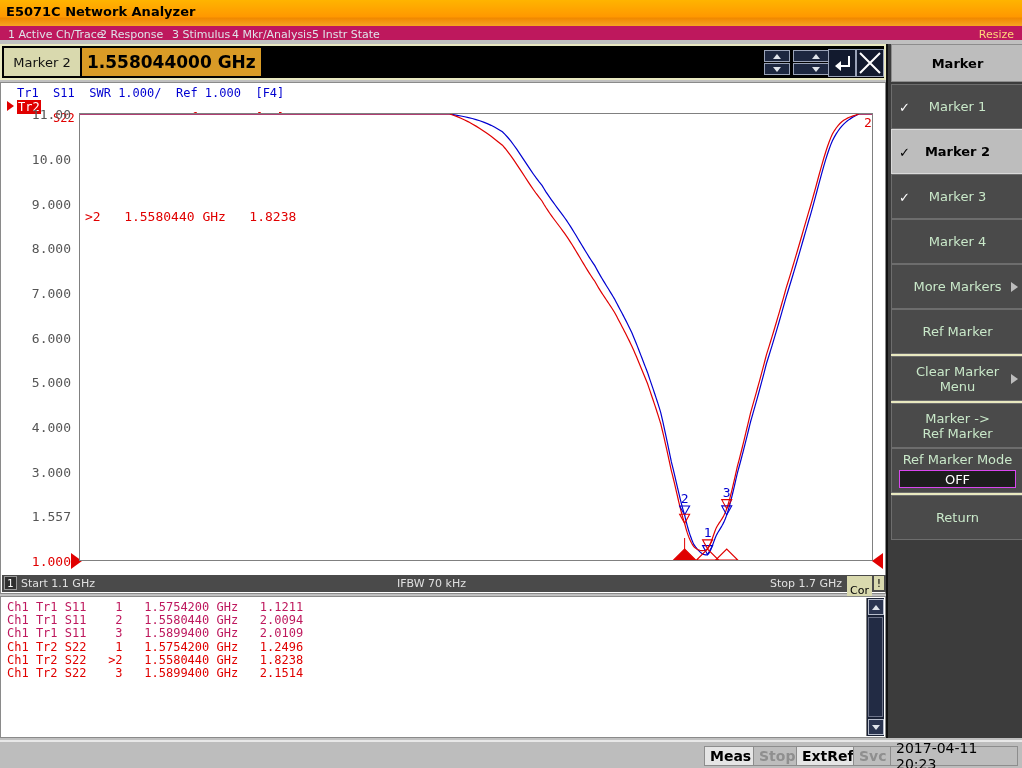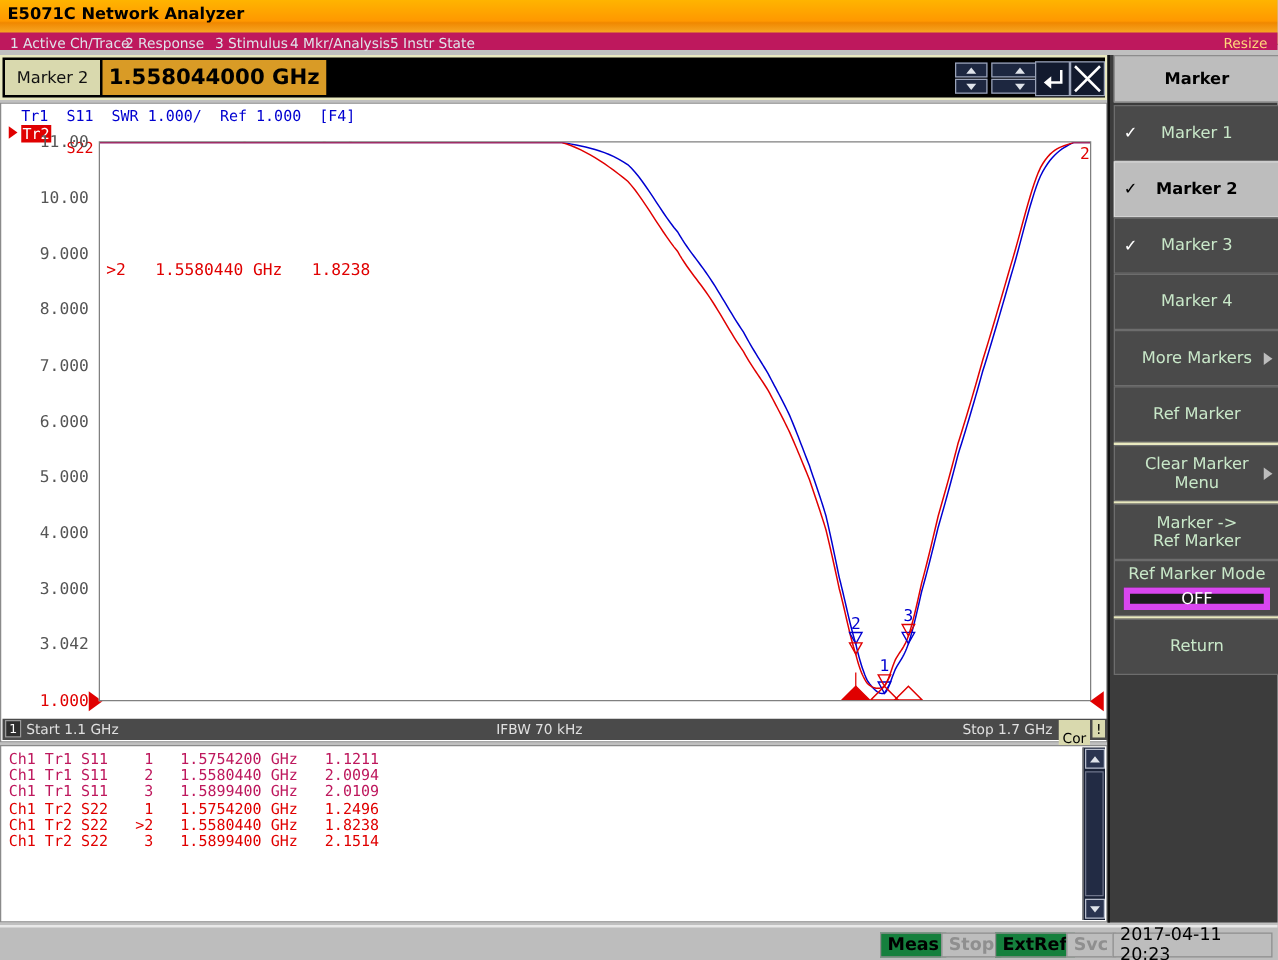--- a/index.html
+++ b/index.html
@@ -201,42 +201,42 @@
     position: absolute; left: 7px; top: 50%; transform: translateY(-50%);
     font: 13px "DejaVu Sans", sans-serif; color: #fff;
   }
   .skey.sel .chk { color: #000; }
   .skey .arrow {
     position: absolute; right: 5px; top: 50%; transform: translateY(-50%);
     width:0;height:0;border-top:5px solid transparent;border-bottom:5px solid transparent;border-left:7px solid #bdbdbd;
   }
   .skey .sublabel {
     position: absolute; left: 7px; right: 7px; bottom: 4px; height: 18px;
-    background: #1d1d1d; border: 5px solid #d946ef; color: #fff;
+    background: #1d1d1d; border: 1px solid #d946ef; color: #fff;
     font: 13px "DejaVu Sans", sans-serif;
     display:flex; align-items:center; justify-content:center;
   }
   .skey .toplabel {
     position: absolute; left: 0; right: 0; top: 3px;
     font: 13px "DejaVu Sans", sans-serif; color: #c9e8c9; text-align: center;
   }
   .divider { position: absolute; left: 3px; width: 133px; height: 2px; background: #e9e9c0; }
 
   
   #botstatus {
     position: absolute; left: 0; top: 740px; width: 1022px; height: 28px;
     background: #bdbdbd; border-top: 2px solid #e8e8e8;
   }
   .sbox {
     position: absolute; top: 4px; height: 20px; padding: 0 5px;
     font: bold 14px "DejaVu Sans", sans-serif;
     display: flex; align-items: center; justify-content: center;
     border: 1px solid #8d8d8d;
   }
-  .sbox.on  { background: #15803d; color: #000; }
+  .sbox.on  { background: #e5e5e5; color: #000; }
   .sbox.off { background: #bdbdbd; color: #8f8f8f; }
   .sbox.clock { background: #bdbdbd; color: #000; border-color:#8d8d8d; font-weight: normal; }
 </style>
 </head>
 <body>
 
 <div id="titlebar">
   <div class="ttl">E5071C Network Analyzer</div>
 </div>
 
@@ -293,21 +293,21 @@
   <div id="ylabels">
     <div class="ytick" style="top:31px">11.00</div>
     <div class="ytick" style="top:76px">10.00</div>
     <div class="ytick" style="top:121px">9.000</div>
     <div class="ytick" style="top:165px">8.000</div>
     <div class="ytick" style="top:210px">7.000</div>
     <div class="ytick" style="top:255px">6.000</div>
     <div class="ytick" style="top:299px">5.000</div>
     <div class="ytick" style="top:344px">4.000</div>
     <div class="ytick" style="top:389px">3.000</div>
-    <div class="ytick" style="top:433px">3.042</div>
+    <div class="ytick" style="top:433px">1.557</div>
     <div class="ytick lastone" style="top:478px">1.000</div>
   </div>
 
   <div class="refarrow-l" style="top:470px"></div>
 
   <div id="plotbox">
     <svg id="plotsvg" width="792" height="446" viewBox="0 0 792 446" style="position:absolute;left:0;top:0">
         <polyline points="0.00,0.00 26.40,0.00 52.80,0.00 79.20,0.00 105.60,0.00 132.00,0.00 158.40,0.00 184.80,0.00 211.20,0.00 237.60,0.00 264.00,0.00 290.40,0.00 316.80,0.00 343.20,0.00 369.60,0.00 373.37,0.64 377.14,1.30 380.91,2.00 384.69,2.76 388.46,3.59 392.23,4.53 396.00,5.57 399.77,6.76 403.54,8.10 407.31,9.62 411.09,11.34 414.86,13.26 418.63,15.42 422.40,17.84 425.23,20.60 428.06,23.75 430.89,27.23 433.71,30.99 436.54,34.96 439.37,39.10 442.20,43.35 445.03,47.64 447.86,51.93 450.69,56.17 453.51,60.28 456.34,64.22 459.17,67.93 462.00,71.36 463.89,74.54 465.77,77.56 467.66,80.44 469.54,83.20 471.43,85.87 473.31,88.47 475.20,91.01 477.09,93.53 478.97,96.04 480.86,98.57 482.74,101.13 484.63,103.76 486.51,106.46 488.40,109.27 490.29,112.18 492.17,115.17 494.06,118.22 495.94,121.31 497.83,124.44 499.71,127.58 501.60,130.73 503.49,133.87 505.37,136.98 507.26,140.05 509.14,143.07 511.03,146.02 512.91,148.88 514.80,151.64 516.21,154.30 517.63,156.89 519.04,159.40 520.46,161.85 521.87,164.24 523.29,166.60 524.70,168.92 526.11,171.22 527.53,173.51 528.94,175.79 530.36,178.08 531.77,180.39 533.19,182.72 534.60,185.09 535.83,187.46 537.05,189.81 538.28,192.14 539.50,194.45 540.73,196.76 541.95,199.07 543.18,201.40 544.41,203.74 545.63,206.10 546.86,208.50 548.08,210.93 549.31,213.41 550.53,215.94 551.76,218.54 552.89,221.20 554.02,223.92 555.15,226.70 556.29,229.52 557.42,232.38 558.55,235.27 559.68,238.19 560.81,241.13 561.94,244.07 563.07,247.02 564.21,249.96 565.34,252.89 566.47,255.80 567.60,258.68 568.54,261.53 569.49,264.34 570.43,267.12 571.37,269.89 572.31,272.65 573.26,275.41 574.20,278.19 575.14,280.99 576.09,283.83 577.03,286.70 577.97,289.63 578.91,292.62 579.86,295.68 580.80,298.82 581.55,302.04 582.31,305.33 583.06,308.67 583.82,312.07 584.57,315.52 585.33,319.01 586.08,322.54 586.83,326.10 587.59,329.69 588.34,333.31 589.10,336.94 589.85,340.58 590.61,344.23 591.36,347.88 592.31,351.60 593.25,355.46 594.20,359.42 595.15,363.45 596.10,367.52 597.04,371.60 597.99,375.66 598.94,379.67 599.88,383.60 600.83,387.42 601.78,391.10 602.72,394.60 603.67,397.91 604.62,400.98 605.27,403.86 605.93,406.59 606.59,409.20 607.24,411.67 607.90,414.02 608.55,416.25 609.21,418.37 609.86,420.37 610.52,422.27 611.18,424.08 611.83,425.79 612.49,427.40 613.14,428.94 613.80,430.39 614.78,431.78 615.76,433.11 616.75,434.38 617.73,435.56 618.71,436.66 619.69,437.65 620.68,438.53 621.66,439.28 622.64,439.91 623.62,440.38 624.61,440.70 625.59,440.85 626.57,440.82 627.55,440.60 628.17,440.14 628.80,439.42 629.42,438.47 630.04,437.31 630.66,435.99 631.28,434.53 631.90,432.96 632.52,431.31 633.14,429.61 633.76,427.89 634.38,426.19 635.00,424.53 635.62,422.95 636.24,421.47 636.99,420.10 637.74,418.79 638.49,417.54 639.23,416.32 639.98,415.11 640.73,413.88 641.48,412.61 642.23,411.29 642.98,409.89 643.73,408.38 644.47,406.76 645.22,404.98 645.97,403.04 646.72,400.91 647.48,398.60 648.24,396.13 649.00,393.52 649.76,390.78 650.52,387.91 651.28,384.95 652.04,381.89 652.80,378.76 653.56,375.56 654.32,372.30 655.08,369.01 655.84,365.69 656.60,362.36 657.36,359.03 658.30,355.67 659.25,352.25 660.19,348.78 661.13,345.26 662.07,341.68 663.02,338.06 663.96,334.39 664.90,330.68 665.85,326.94 666.79,323.16 667.73,319.34 668.67,315.50 669.62,311.63 670.56,307.74 671.69,303.83 672.82,299.89 673.95,295.92 675.09,291.92 676.22,287.89 677.35,283.83 678.48,279.73 679.61,275.58 680.74,271.40 681.87,267.17 683.01,262.89 684.14,258.57 685.27,254.19 686.40,249.76 687.81,245.28 689.23,240.75 690.64,236.18 692.06,231.56 693.47,226.89 694.89,222.18 696.30,217.42 697.71,212.62 699.13,207.78 700.54,202.88 701.96,197.95 703.37,192.96 704.79,187.93 706.20,182.86 707.80,177.73 709.41,172.54 711.01,167.28 712.61,161.98 714.21,156.62 715.82,151.22 717.42,145.79 719.02,140.31 720.63,134.81 722.23,129.29 723.83,123.74 725.43,118.18 727.04,112.61 728.64,107.04 730.34,101.32 732.03,95.34 733.73,89.17 735.43,82.87 737.13,76.50 738.82,70.14 740.52,63.83 742.22,57.65 743.91,51.66 745.61,45.93 747.31,40.50 749.01,35.46 750.70,30.86 752.40,26.76 754.29,23.14 756.17,19.89 758.06,17.00 759.94,14.43 761.83,12.16 763.71,10.14 765.60,8.36 767.49,6.79 769.37,5.39 771.26,4.13 773.14,3.00 775.03,1.95 776.91,0.96 778.80,0.00 779.74,0.00 780.69,0.00 781.63,0.00 782.57,0.00 783.51,0.00 784.46,0.00 785.40,0.00 786.34,0.00 787.29,0.00 788.23,0.00 789.17,0.00 790.11,0.00 791.06,0.00 792.00,0.00" fill="none" stroke="#0000d0" stroke-width="1.2"></polyline>
         <polyline points="0.00,0.00 26.40,0.00 52.80,0.00 79.20,0.00 105.60,0.00 132.00,0.00 158.40,0.00 184.80,0.00 211.20,0.00 237.60,0.00 264.00,0.00 290.40,0.00 316.80,0.00 343.20,0.00 369.60,0.00 373.37,1.21 377.14,2.61 380.91,4.18 384.69,5.93 388.46,7.84 392.23,9.91 396.00,12.13 399.77,14.49 403.54,16.98 407.31,19.60 411.09,22.34 414.86,25.20 418.63,28.16 422.40,31.22 425.23,34.49 428.06,38.05 430.89,41.87 433.71,45.88 436.54,50.05 439.37,54.33 442.20,58.68 445.03,63.04 447.86,67.37 450.69,71.63 453.51,75.76 456.34,79.73 459.17,83.48 462.00,86.97 463.89,90.22 465.77,93.28 467.66,96.19 469.54,98.97 471.43,101.64 473.31,104.23 475.20,106.76 477.09,109.26 478.97,111.74 480.86,114.24 482.74,116.78 484.63,119.39 486.51,122.08 488.40,124.88 490.29,127.80 492.17,130.80 494.06,133.87 495.94,136.99 497.83,140.14 499.71,143.31 501.60,146.48 503.49,149.64 505.37,152.76 507.26,155.83 509.14,158.83 511.03,161.74 512.91,164.56 514.80,167.25 516.21,169.82 517.63,172.28 519.04,174.64 520.46,176.92 521.87,179.13 523.29,181.29 524.70,183.42 526.11,185.52 527.53,187.61 528.94,189.71 530.36,191.83 531.77,193.99 533.19,196.20 534.60,198.47 535.83,200.78 537.05,203.09 538.28,205.41 539.50,207.73 540.73,210.07 541.95,212.42 543.18,214.78 544.41,217.16 545.63,219.55 546.86,221.97 548.08,224.42 549.31,226.89 550.53,229.39 551.76,231.92 552.89,234.49 554.02,237.08 555.15,239.71 556.29,242.36 557.42,245.04 558.55,247.74 559.68,250.46 560.81,253.19 561.94,255.94 563.07,258.71 564.21,261.48 565.34,264.26 566.47,267.04 567.60,269.83 568.54,272.61 569.49,275.39 570.43,278.16 571.37,280.94 572.31,283.73 573.26,286.53 574.20,289.34 575.14,292.18 576.09,295.05 577.03,297.95 577.97,300.89 578.91,303.87 579.86,306.89 580.80,309.97 581.55,313.10 582.31,316.26 583.06,319.46 583.82,322.70 584.57,325.97 585.33,329.28 586.08,332.62 586.83,335.99 587.59,339.39 588.34,342.81 589.10,346.27 589.85,349.76 590.61,353.27 591.36,356.80 592.31,360.44 593.25,364.25 594.20,368.19 595.15,372.23 596.10,376.31 597.04,380.42 597.99,384.50 598.94,388.52 599.88,392.44 600.83,396.23 601.78,399.84 602.72,403.24 603.67,406.39 604.62,409.26 605.27,411.87 605.93,414.31 606.59,416.57 607.24,418.67 607.90,420.61 608.55,422.41 609.21,424.08 609.86,425.61 610.52,427.03 611.18,428.33 611.83,429.54 612.49,430.65 613.14,431.67 613.80,432.62 614.78,433.49 615.76,434.25 616.75,434.92 617.73,435.48 618.71,435.93 619.69,436.28 620.68,436.52 621.66,436.64 622.64,436.64 623.62,436.53 624.61,436.30 625.59,435.95 626.57,435.47 627.55,434.87 628.17,434.08 628.80,433.07 629.42,431.88 630.04,430.52 630.66,429.02 631.28,427.41 631.90,425.72 632.52,423.98 633.14,422.20 633.76,420.43 634.38,418.69 635.00,417.00 635.62,415.39 636.24,413.89 636.99,412.51 637.74,411.25 638.49,410.07 639.23,408.94 639.98,407.83 640.73,406.73 641.48,405.60 642.23,404.42 642.98,403.15 643.73,401.78 644.47,400.26 645.22,398.59 645.97,396.73 646.72,394.65 647.48,392.36 648.24,389.91 649.00,387.31 649.76,384.57 650.52,381.70 651.28,378.72 652.04,375.64 652.80,372.47 653.56,369.22 654.32,365.92 655.08,362.56 655.84,359.17 656.60,355.76 657.36,352.34 658.30,348.87 659.25,345.32 660.19,341.69 661.13,338.00 662.07,334.24 663.02,330.42 663.96,326.56 664.90,322.66 665.85,318.72 666.79,314.76 667.73,310.79 668.67,306.80 669.62,302.81 670.56,298.82 671.69,294.84 672.82,290.85 673.95,286.85 675.09,282.84 676.22,278.81 677.35,274.75 678.48,270.67 679.61,266.55 680.74,262.39 681.87,258.19 683.01,253.93 684.14,249.63 685.27,245.27 686.40,240.84 687.81,236.36 689.23,231.83 690.64,227.26 692.06,222.64 693.47,217.97 694.89,213.26 696.30,208.51 697.71,203.70 699.13,198.86 700.54,193.96 701.96,189.03 703.37,184.04 704.79,179.01 706.20,173.94 707.80,168.80 709.41,163.60 711.01,158.32 712.61,152.99 714.21,147.61 715.82,142.19 717.42,136.73 719.02,131.24 720.63,125.73 722.23,120.21 723.83,114.68 725.43,109.15 727.04,103.63 728.64,98.12 730.34,92.48 732.03,86.58 733.73,80.50 735.43,74.29 737.13,68.03 738.82,61.78 740.52,55.61 742.22,49.58 743.91,43.76 745.61,38.21 747.31,33.00 749.01,28.20 750.70,23.86 752.40,20.07 754.29,16.80 756.17,13.98 758.06,11.57 759.94,9.52 761.83,7.80 763.71,6.36 765.60,5.16 767.49,4.15 769.37,3.31 771.26,2.58 773.14,1.93 775.03,1.31 776.91,0.68 778.80,0.00 779.74,0.00 780.69,0.00 781.63,0.00 782.57,0.00 783.51,0.00 784.46,0.00 785.40,0.00 786.34,0.00 787.29,0.00 788.23,0.00 789.17,0.00 790.11,0.00 791.06,0.00 792.00,0.00" fill="none" stroke="#e00000" stroke-width="1.2"></polyline>
         <polygon points="622.5544000000001,431.59894 632.5544000000001,431.59894 627.5544000000001,440.59894" fill="none" stroke="#0000d0" stroke-width="1.1"></polygon>

